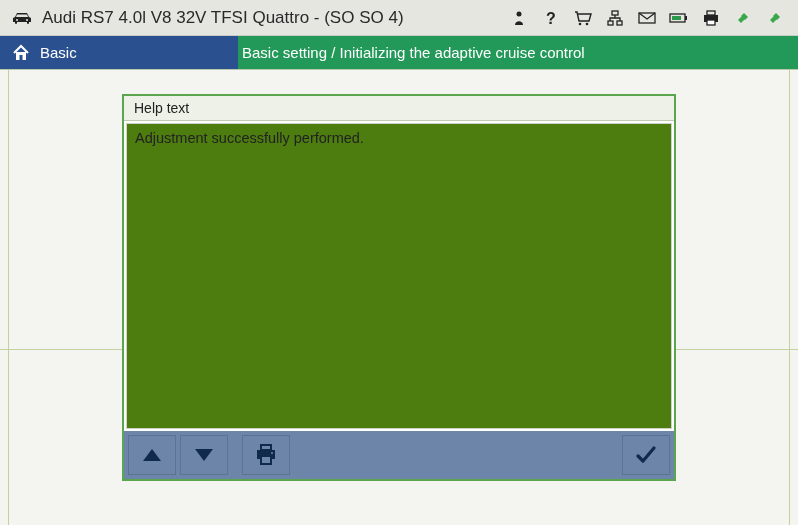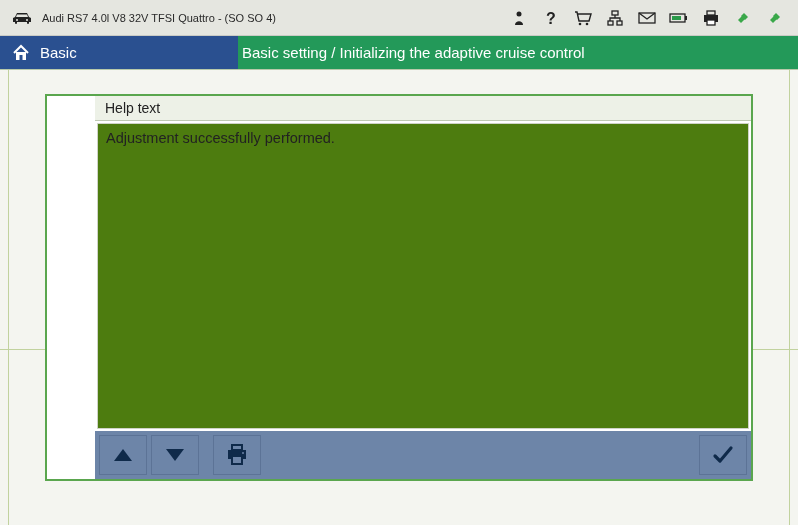--- a/index.html
+++ b/index.html
@@ -23,21 +23,21 @@
       align-items: center;
       justify-content: space-between;
       padding: 0 10px 0 12px;
     }
     .title-left {
       display: flex;
       align-items: center;
       gap: 10px;
     }
     .title-text {
-      font-size: 11px;
+      font-size: 17px;
       color: #2a2a2a;
     }
     .title-icons {
       display: flex;
       align-items: center;
       gap: 6px;
     }
     .title-icon {
       width: 26px;
       height: 24px;
@@ -93,26 +93,25 @@
     }
     .bg-grid .hline {
       position: absolute;
       left: 0;
       right: 0;
       height: 0;
       border-top: 1px solid #c1d29e;
     }
     .dialog {
       position: relative;
-      width: 708px;
+      width: 554px;
       border: 2px solid #5aa64e;
       background: #fff;
       display: flex;
       flex-direction: column;
-      padding-left: 48px;
     }
     .dialog-title {
       background: #edf1e7;
       border-bottom: 1px solid #bfc9b4;
       padding: 4px 10px;
       font-size: 14px;
       color: #222;
     }
     .dialog-body {
       border: 1px solid #cfd3c7;

